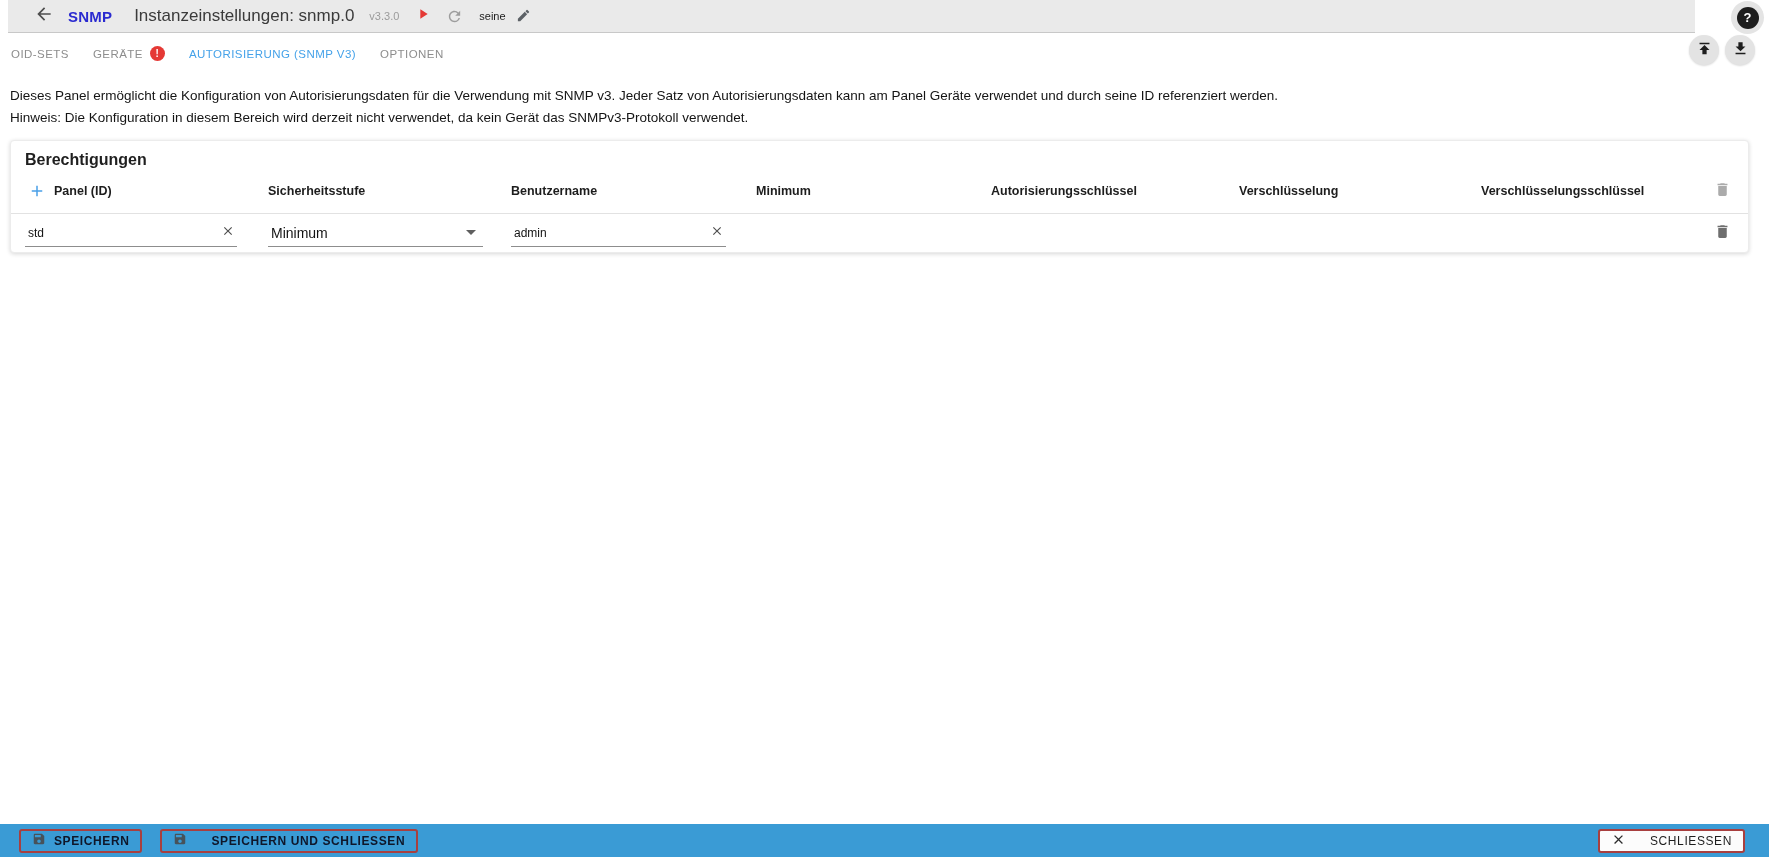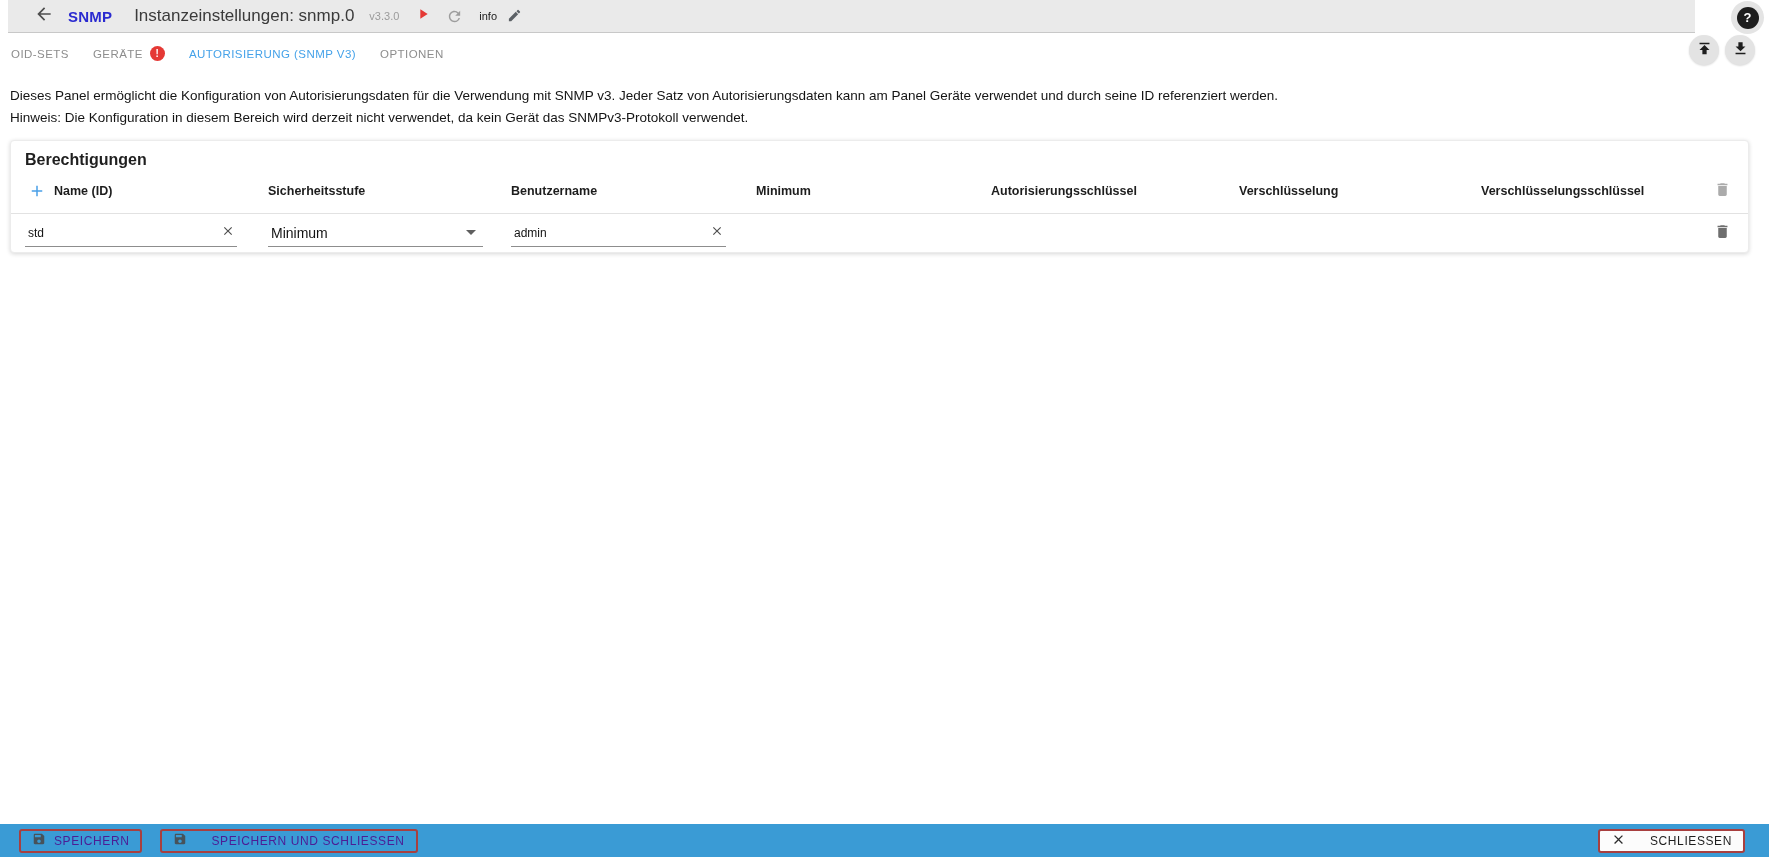--- a/index.html
+++ b/index.html
@@ -126,21 +126,21 @@
     position: absolute; top: 824px; left: 0; width: 1769px; height: 33px;
     background: #3a9bd5; display: flex; align-items: center; padding: 0 24px 0 19px;
   }
   .bar-btn {
     height: 24px; display: inline-flex; align-items: center; gap: 8px;
     padding: 0 11px; border: 2px solid #a83f3f; border-radius: 3px;
     font-size: 12px; font-weight: 500; letter-spacing: .6px;
     cursor: pointer; background: transparent; white-space: nowrap;
     font-family: "Liberation Sans", sans-serif;
   }
-  .bar-btn.disabled { color: #4c1d95; }
+  .bar-btn.disabled { color: #0f172a; font-weight: bold; }
   .bar-btn.disabled svg { fill: #47525a; }
   .bar-btn + .bar-btn { margin-left: 18px; gap: 24px; }
   .bar-btn svg { width: 14px; height: 14px; }
   .bar-btn.close { margin-left: auto; background: #fcfcfc; color: #1e1e1e; }
   .bar-btn.close svg { fill: #2d2d2d; width: 15px; height: 15px; }
 </style>
 </head>
 <body>
 
 <header class="appbar">
@@ -161,21 +161,21 @@
         </svg>
     </span>
   </div>
   <div class="refresh-btn">
     <span>
       <svg viewBox="0 0 24 24">
           <path d="M17.65 6.35A7.95 7.95 0 0 0 12 4c-4.42 0-7.99 3.58-7.99 8s3.57 8 7.99 8c3.73 0 6.84-2.55 7.73-6h-2.08A5.99 5.99 0 0 1 12 18c-3.31 0-6-2.69-6-6s2.69-6 6-6c1.66 0 3.14.69 4.22 1.78L13 11h7V4l-2.35 2.35z"></path>
         </svg>
     </span>
   </div>
-  <span class="info-link">info</span>
+  <span class="info-link">seine</span>
   <div class="pencil-btn">
     <span>
       <svg viewBox="0 0 24 24">
           <path d="M3 17.25V21h3.75L17.81 9.94l-3.75-3.75L3 17.25zM20.71 7.04a1 1 0 0 0 0-1.41l-2.34-2.34a1 1 0 0 0-1.41 0l-1.83 1.83 3.75 3.75 1.83-1.83z"></path>
         </svg>
     </span>
   </div>
 </header>
 
 <div class="help-wrap">
@@ -225,21 +225,21 @@
 
   <div class="grid grid-head">
     <div class="head-cell first">
       <span class="plus-btn">
         <span>
           <svg viewBox="0 0 24 24">
               <path d="M19 13h-6v6h-2v-6H5v-2h6V5h2v6h6v2z"></path>
             </svg>
         </span>
       </span>
-      <span>Name (ID)</span>
+      <span>Panel (ID)</span>
     </div>
     <div class="head-cell">Sicherheitsstufe</div>
     <div class="head-cell">Benutzername</div>
     <div class="head-cell">Minimum</div>
     <div class="head-cell">Autorisierungsschlüssel</div>
     <div class="head-cell">Verschlüsselung</div>
     <div class="head-cell">Verschlüsselungsschlüssel</div>
     <div class="trash-btn trash-head">
       <span>
         <svg viewBox="0 0 24 24">

